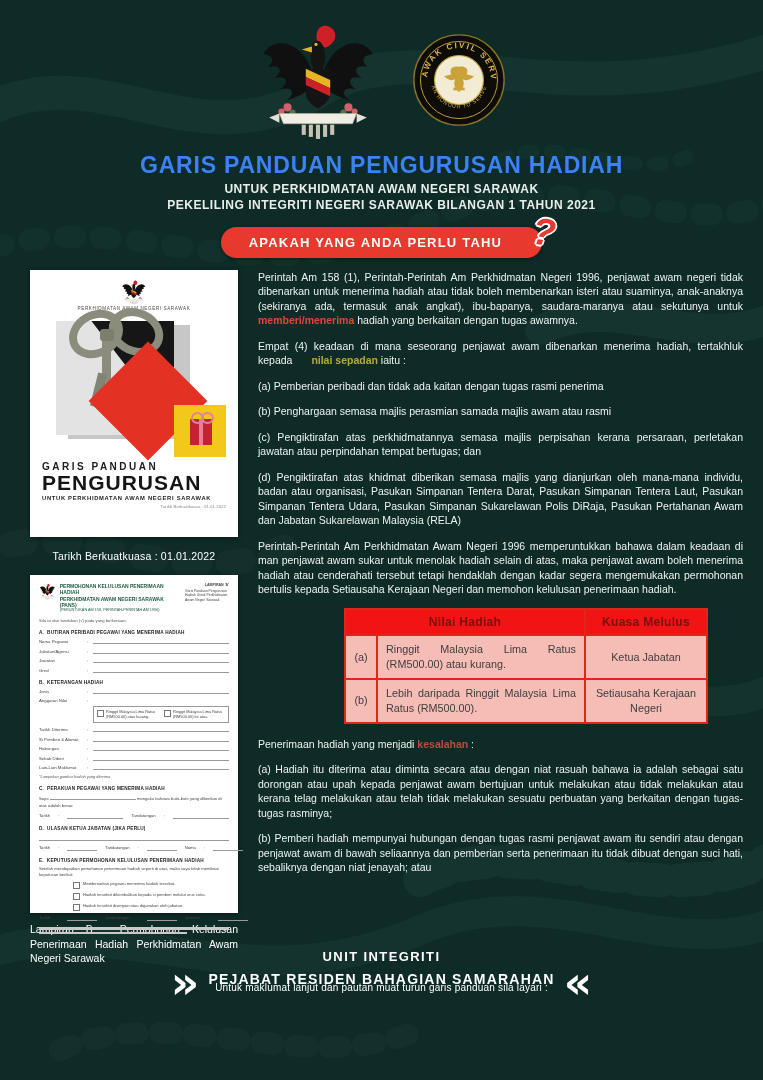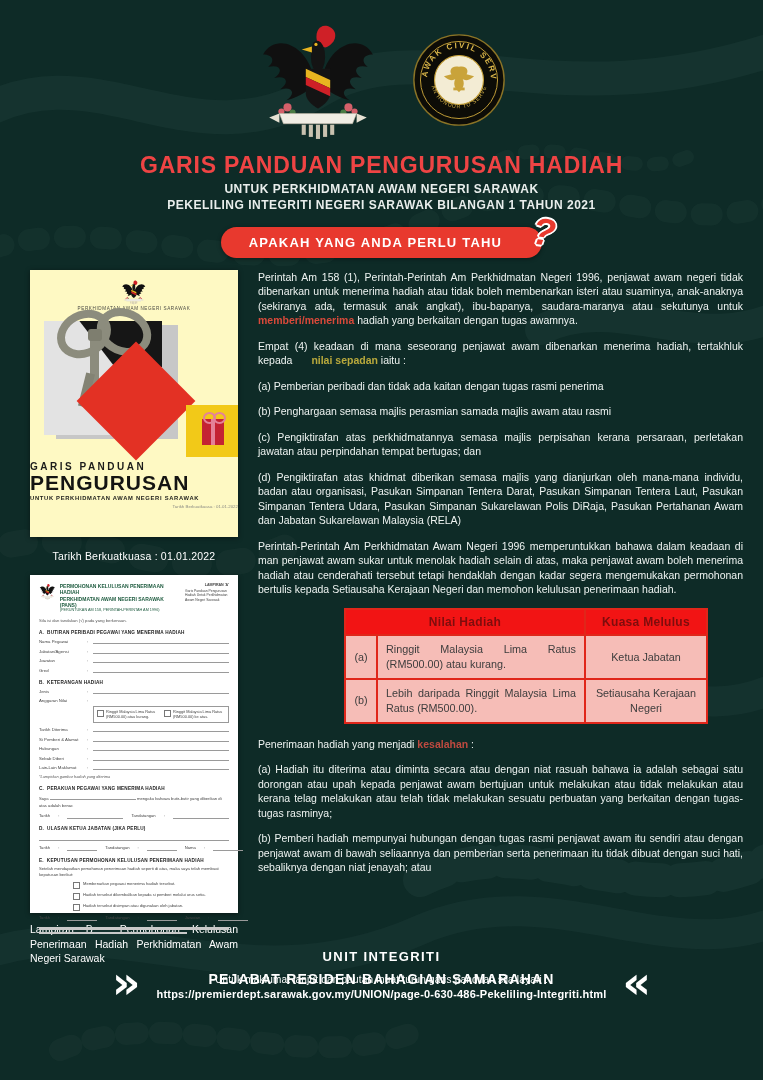--- a/index.html
+++ b/index.html
@@ -10,21 +10,21 @@
     -webkit-font-smoothing:antialiased;
   }
   .texture{position:absolute;inset:0;pointer-events:none;}
   .layer{position:relative;}
 
   
   .header{position:relative;text-align:center;padding-top:16px;}
   .logos{display:flex;justify-content:center;align-items:center;gap:34px;height:128px;}
   .crest-svg{height:124px;width:auto;}
   .seal-svg{height:94px;width:94px;}
-  .page-title{margin:8px 0 3px;font-size:23px;font-weight:800;color:#ef4444;letter-spacing:.8px;}
+  .page-title{margin:8px 0 3px;font-size:23px;font-weight:800;color:#3b82f6;letter-spacing:.8px;}
   .page-sub{margin:2px 0;font-size:12px;font-weight:700;color:#e9eeec;letter-spacing:.5px;}
   .btn-row{margin-top:15px;display:flex;justify-content:center;}
   .pill{
     position:relative;background:#e8392e;color:#fff;font-weight:700;
     font-size:13px;letter-spacing:1.2px;padding:8px 40px 8px 28px;border-radius:20px;
     box-shadow:0 1px 4px rgba(0,0,0,.4);
   }
   .qmark{
     position:absolute;right:-14px;top:-16px;font-size:38px;font-weight:800;font-style:italic;
     color:#e8392e;transform:rotate(8deg);
@@ -34,21 +34,21 @@
   
   .main{position:relative;display:flex;gap:20px;padding:12px 20px 0 30px;}
   .leftcol{width:208px;flex:none;}
   .rightcol{flex:1;color:#eef3f1;font-size:10.5px;line-height:1.38;text-align:justify;}
   .para{margin:0 0 11px 0;}
   .hl-red{color:#d9493a;font-weight:600;}
   .hl-gold{color:#b9a93c;font-weight:600;margin-left:16px;}
   .hl-dark-red{color:#bf4a40;font-weight:600;}
 
   
-  .cover-card{background:#fef9c3;padding:9px 0 6px;height:252px;position:relative;box-shadow:0 1px 5px rgba(0,0,0,.45);}
+  .cover-card{background:#ffffff;padding:9px 12px 6px;height:252px;position:relative;box-shadow:0 1px 5px rgba(0,0,0,.45);}
   .cover-crest{display:block;margin:0 auto;height:26px;}
   .cover-ministry{text-align:center;font-size:4.6px;letter-spacing:.6px;color:#4b4b45;margin-top:1px;}
   .gift-stage{position:relative;height:138px;margin-top:4px;}
   .gift-shadow{position:absolute;left:26px;top:10px;width:122px;height:114px;background:#c7c7c7;}
   .gift-box{position:absolute;left:14px;top:6px;width:118px;height:114px;background:#e3e3e3;}
   .gift-black{position:absolute;left:14px;top:6px;width:118px;height:46px;background:#161616;
     clip-path:polygon(30% 0,100% 0,100% 100%,60% 100%);}
   .bow-loop{position:absolute;width:40px;height:30px;border:8px solid #8c8c7d;border-radius:50%;background:transparent;}
   .bow-l{left:26px;top:-4px;transform:rotate(-28deg);}
   .bow-r{left:66px;top:-6px;transform:rotate(24deg);}
@@ -419,21 +419,20 @@
 
       <p class="para">(a) Hadiah itu diterima atau diminta secara atau dengan niat rasuah bahawa ia adalah sebagai satu dorongan atau upah kepada penjawat awam bertujuan untuk melakukan atau tidak melakukan atau kerana telag melakukan atau telah tidak melakukan sesuatu perbuatan yang berkaitan dengan tugas-tugas rasminya;</p>
       <p class="para">(b) Pemberi hadiah mempunyai hubungan dengan tugas rasmi penjawat awam itu sendiri atau dengan penjawat awam di bawah seliaannya dan pemberian serta penerimaan itu tidak dibuat dengan suci hati, sebaliknya dengan niat jenayah; atau</p>
     </div>
   </div>
 
   <div class="footer-link">
     <span class="chev">»</span>
     <span class="flink-txt">
       <div class="flink-info">Untuk maklumat lanjut dan pautan muat turun garis panduan sila layari :</div>
-      <div class="flink-url">https://premierdept.sarawak.gov.my/UNION/page-0-630-486-Pekeliling-Integriti.html</div>
     </span>
     <span class="chev">«</span>
   </div>
 
   <div class="footer-org">
     <div class="org1">UNIT INTEGRITI</div>
     <div class="org2">PEJABAT RESIDEN BAHAGIAN SAMARAHAN</div>
   </div>
 
 </div>

